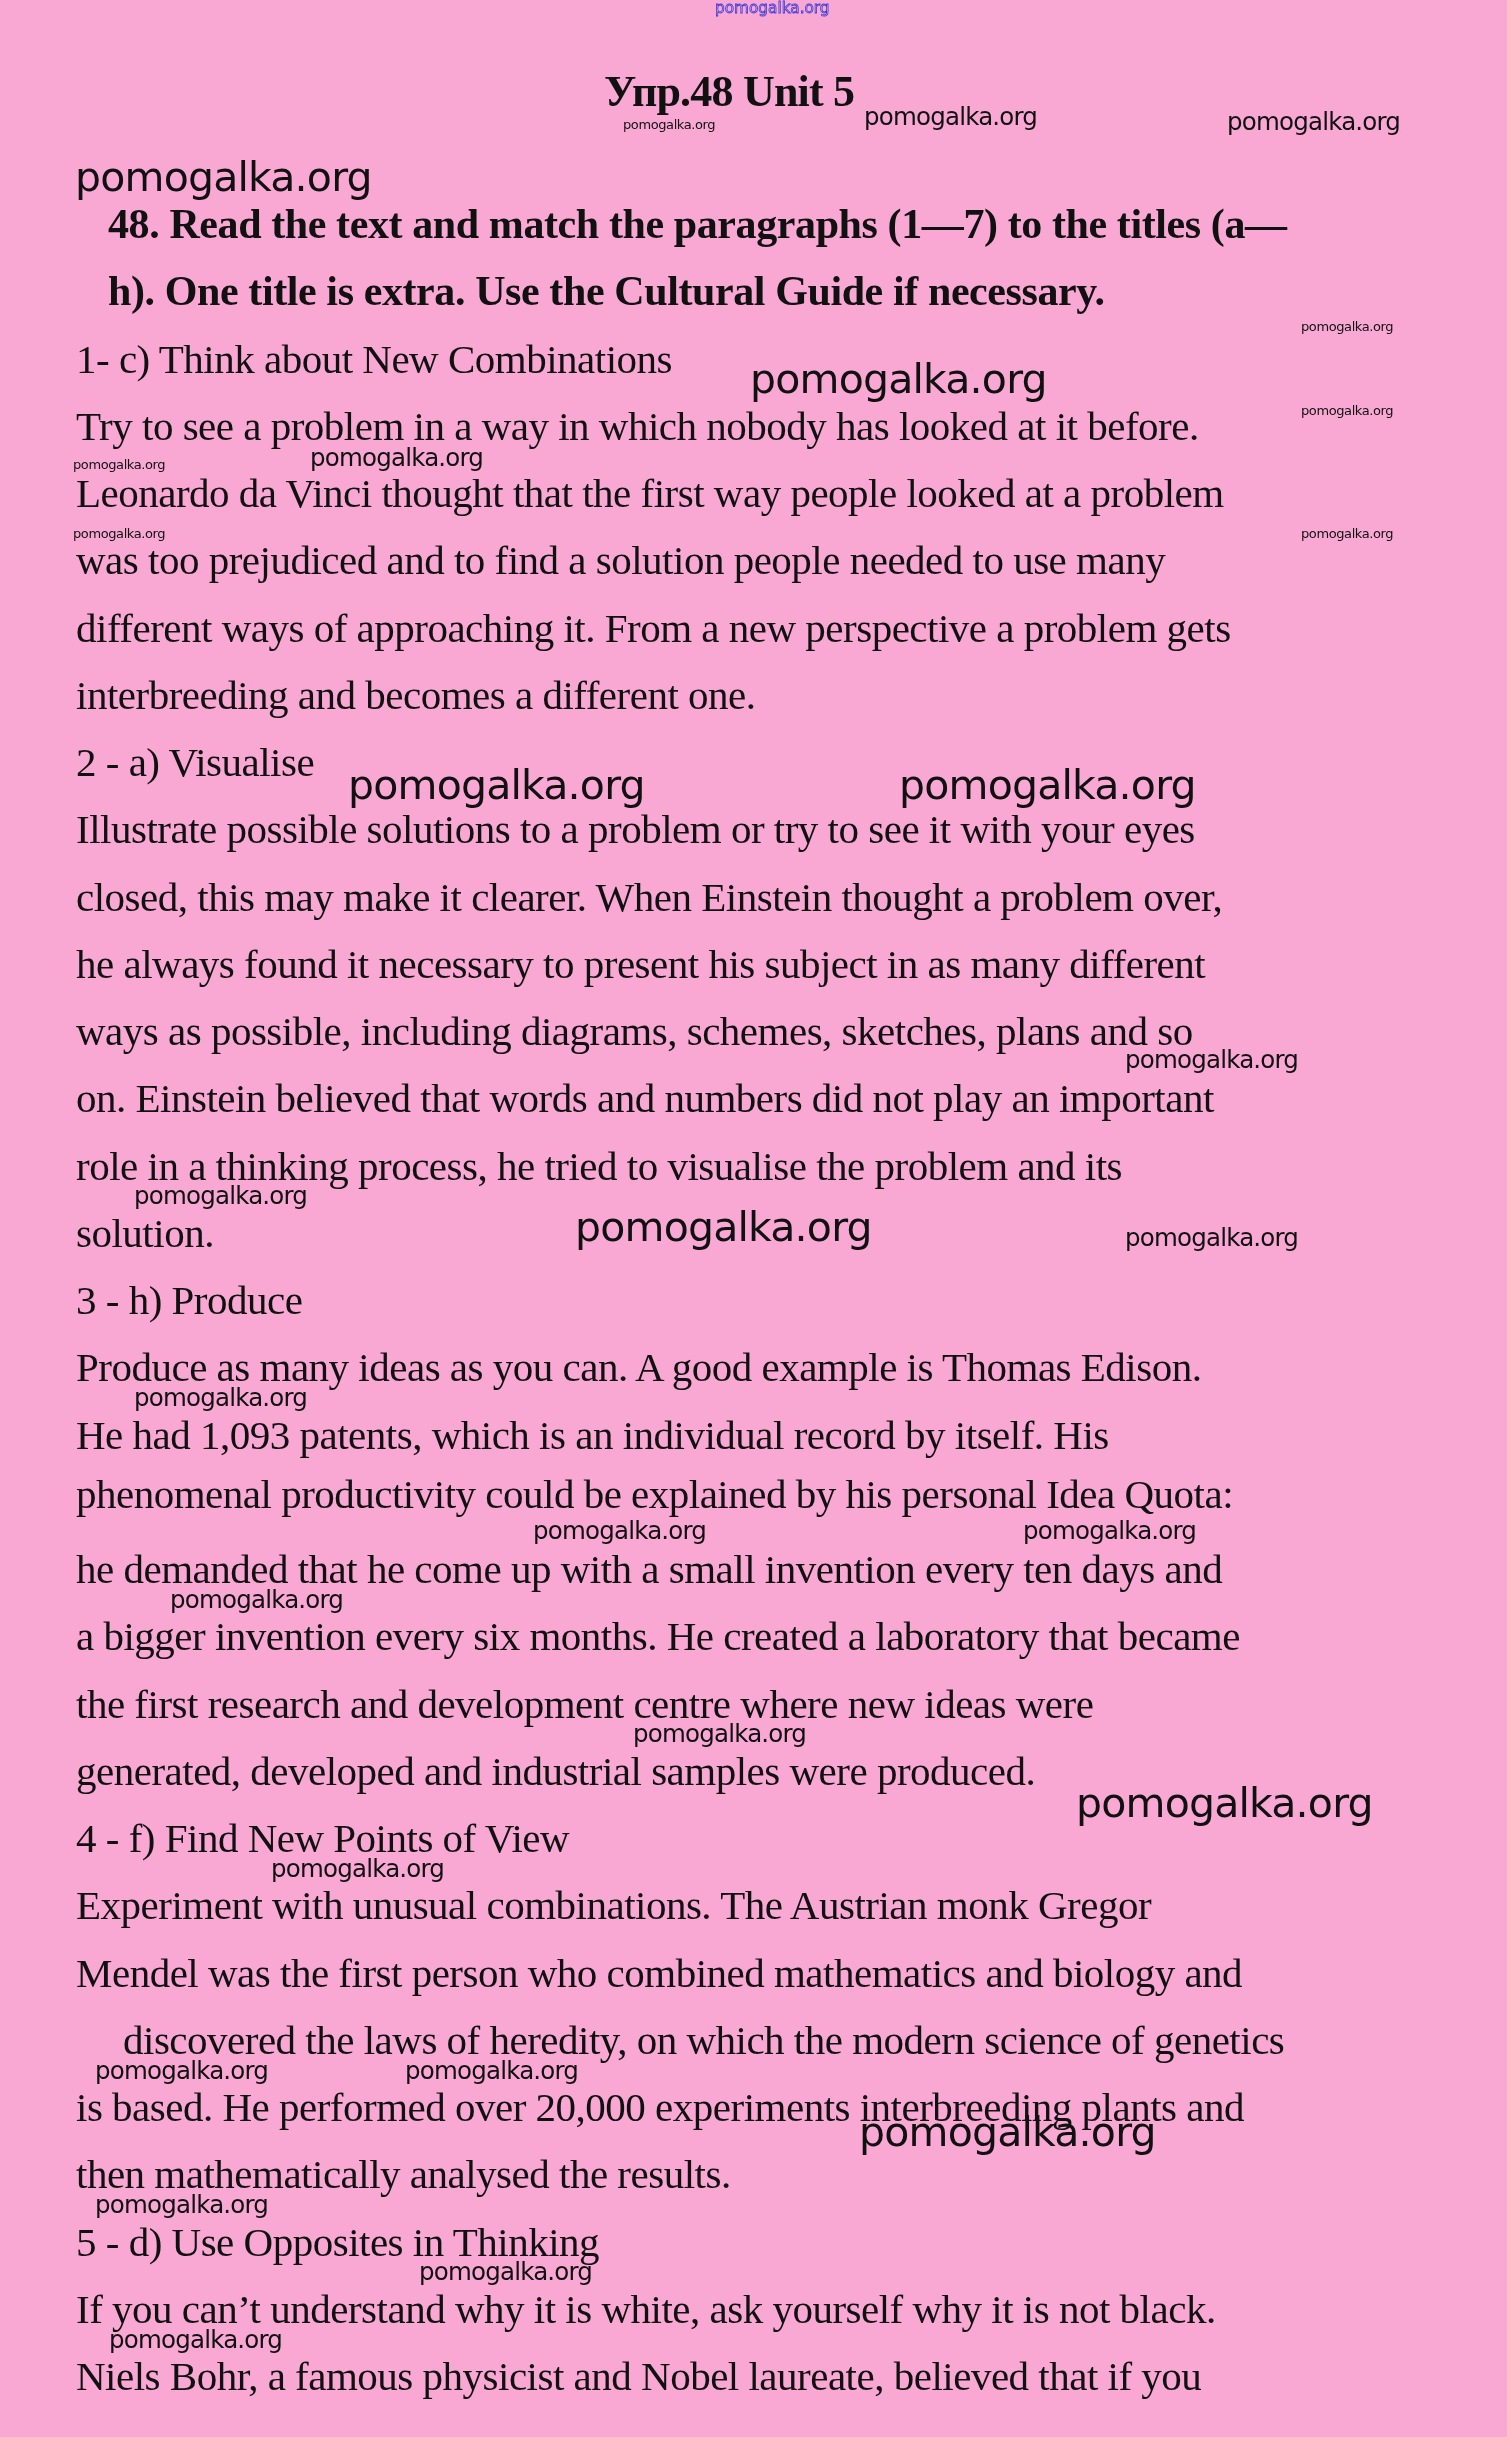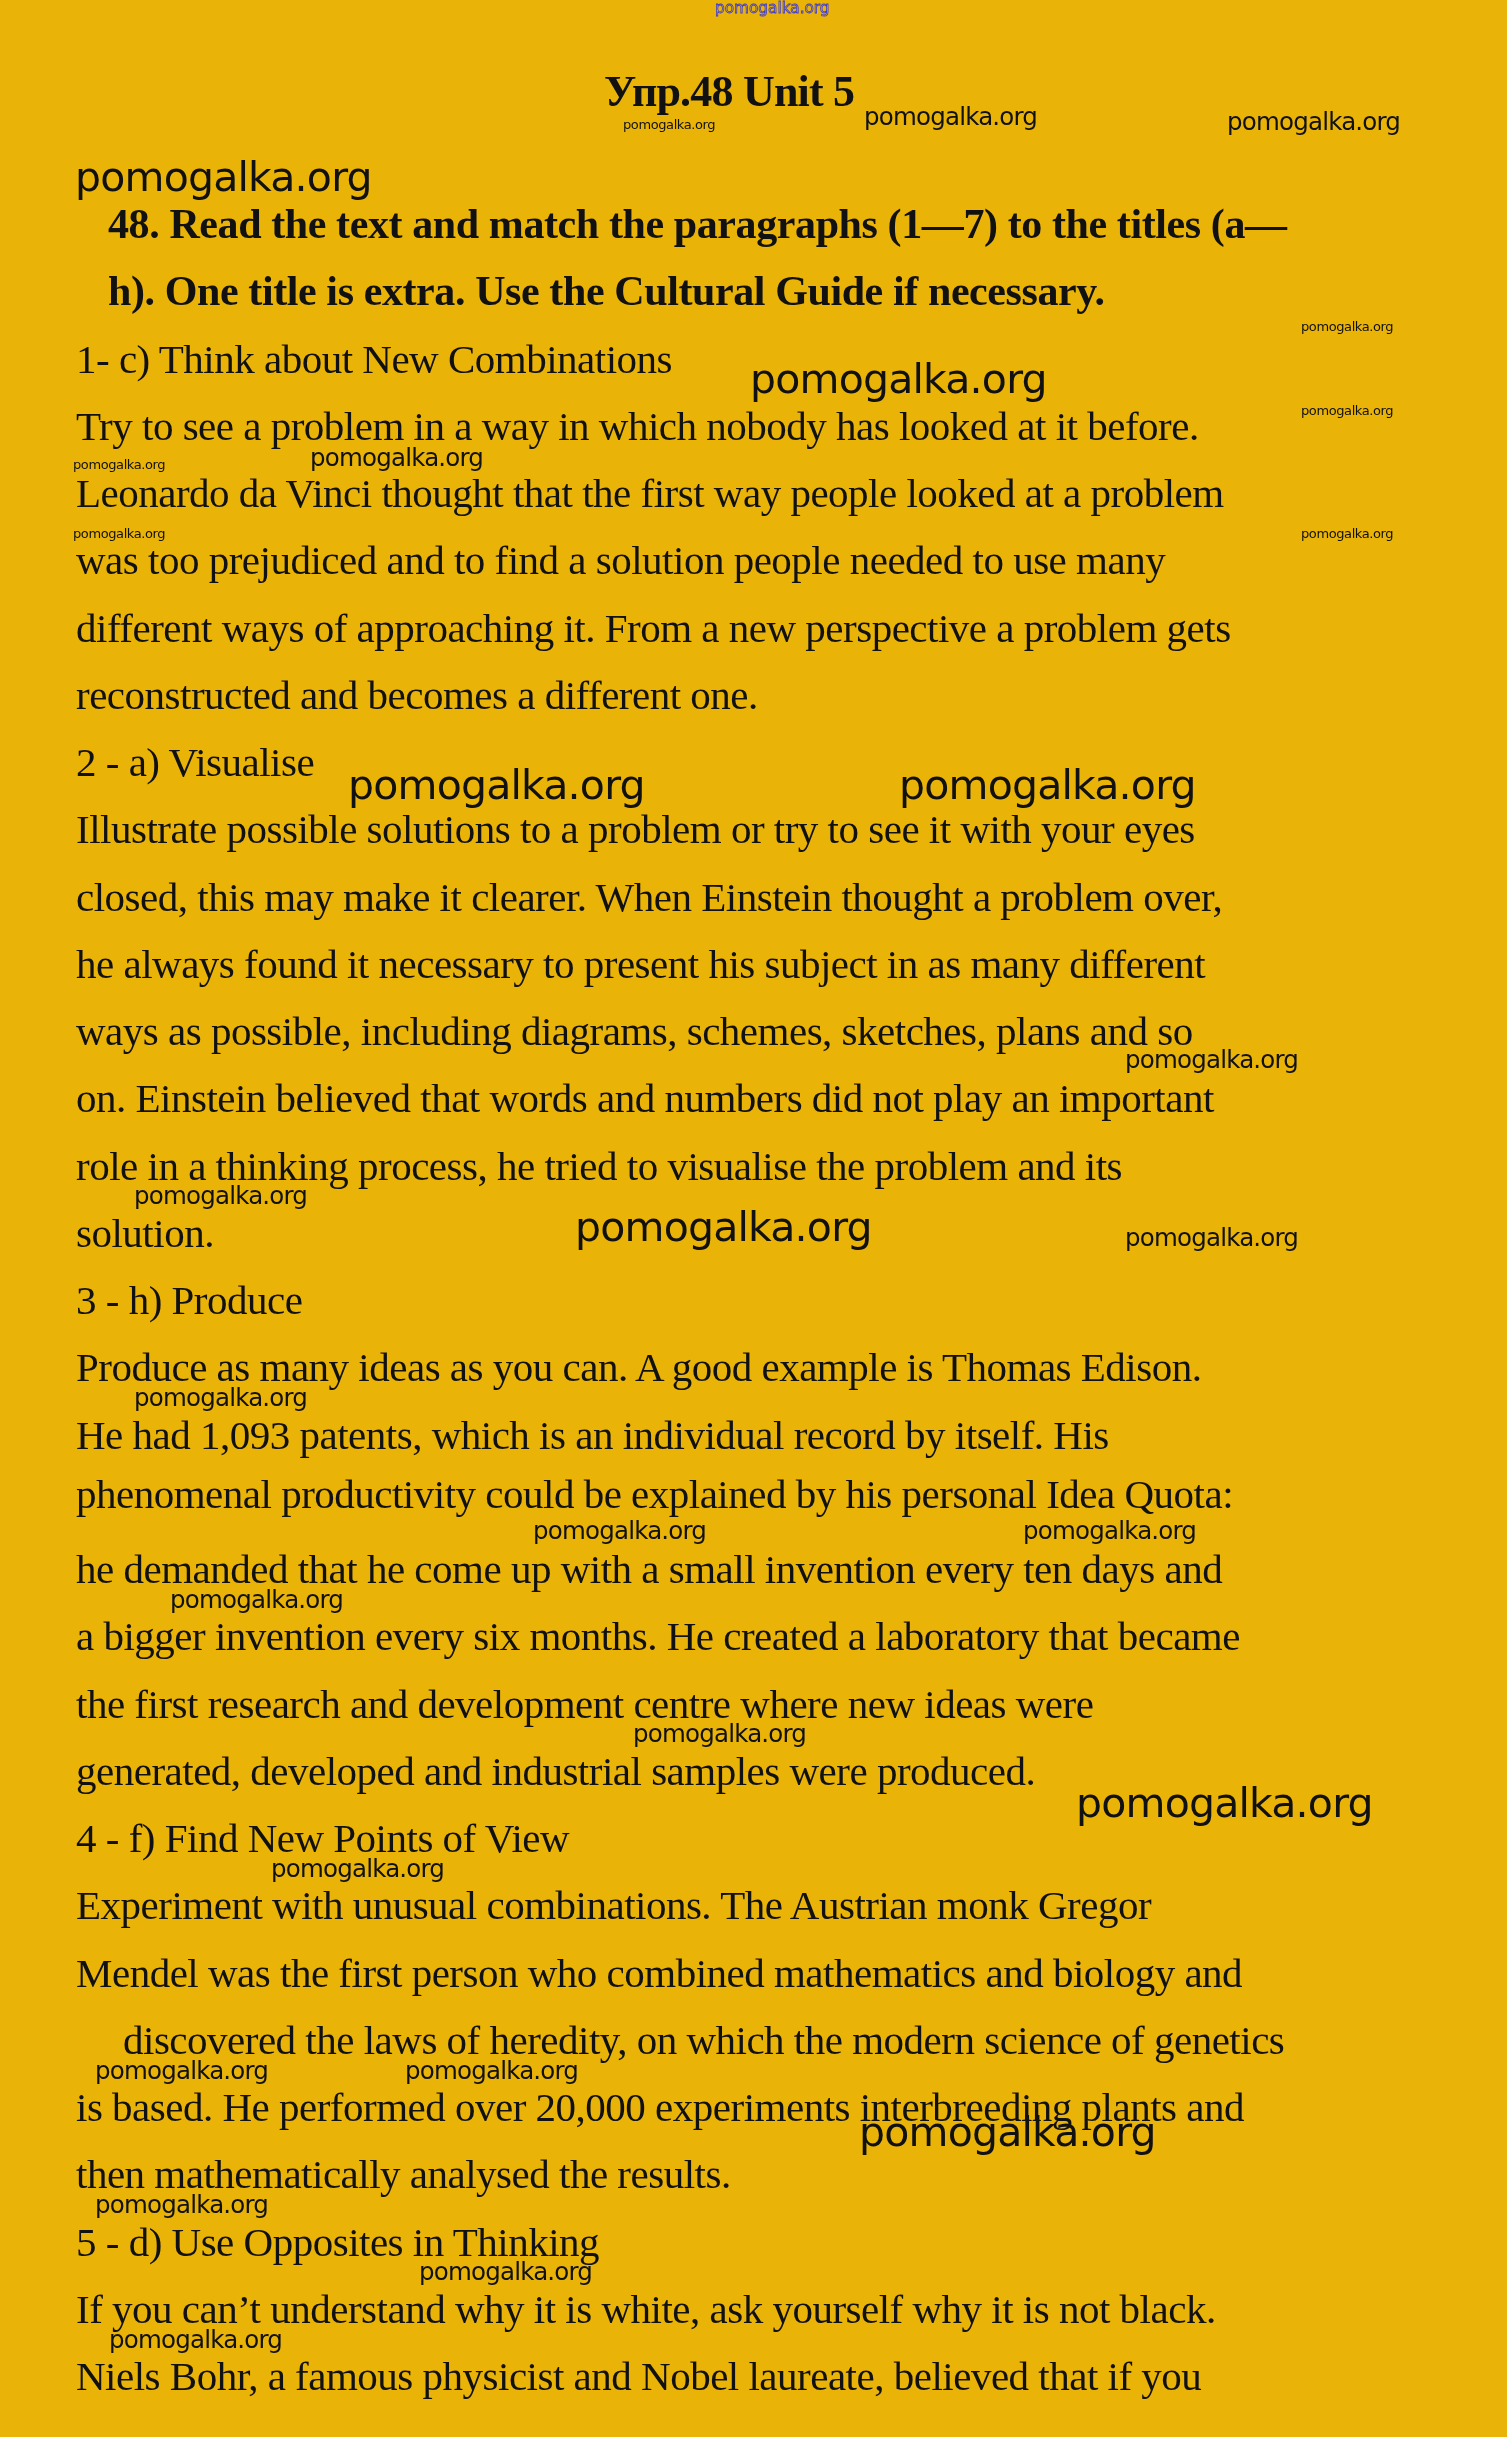--- a/index.html
+++ b/index.html
@@ -1,17 +1,17 @@
 <!DOCTYPE html>
 <html style="font-size:12.2px"><head>
 <meta charset="utf-8">
 <style>
   html, body { margin:0; padding:0; background:#ffffff; }
   body { width:1508px; height:2438px; position:relative; overflow:hidden; }
-  .page { position:absolute; left:0; top:0; width:1508px; height:2438px; background:#eab308; }
+  .page { position:absolute; left:0; top:0; width:1508px; height:2438px; background:#f9a8d4; }
   .serif { font-family: "Liberation Serif", "DejaVu Serif", serif; color:#111; white-space:nowrap; position:absolute; }
   .title { font-weight:bold; font-size:44px; letter-spacing:-0.8px; }
   .task { font-weight:bold; font-size:42px; letter-spacing:-0.4px;margin-left:32px; }
   .line { font-size:41px; letter-spacing:-0.5px; }
   .wm { position:absolute; font-family:"DejaVu Sans", "Liberation Sans", sans-serif; color:#111; white-space:nowrap; letter-spacing:-0.8px; }
   .wm-xs { font-size:13px; letter-spacing:-0.4px; }
   .wm-s { font-size:24.5px; }
   .wm-l { font-size:41px; }
   .wm-top { font-size:15.3px; color:transparent; -webkit-text-stroke:0.8px #3b3bd6; letter-spacing:0; }
 </style>
@@ -37,21 +37,21 @@
     <div class="wm wm-l" style="left:750px; top:355px;">pomogalka.org</div>
     <div class="wm wm-xs" style="left:1301px; top:403px;">pomogalka.org</div>
     <div class="serif line" style="left:76px; top:402px;">Try to see a problem in a way in which nobody has looked at it before.</div>
     <div class="wm wm-xs" style="left:73px; top:457px;">pomogalka.org</div>
     <div class="wm wm-s" style="left:310px; top:443px;">pomogalka.org</div>
     <div class="serif line" style="left:76px; top:469px;">Leonardo da Vinci thought that the first way people looked at a problem</div>
     <div class="wm wm-xs" style="left:73px; top:526px;">pomogalka.org</div>
     <div class="wm wm-xs" style="left:1301px; top:526px;">pomogalka.org</div>
     <div class="serif line" style="left:76px; top:536px;">was too prejudiced and to find a solution people needed to use many</div>
     <div class="serif line" style="left:76px; top:604px;">different ways of approaching it. From a new perspective a problem gets</div>
-    <div class="serif line" style="left:76px; top:671px;">reconstructed and becomes a different one.</div>
+    <div class="serif line" style="left:76px; top:671px;">interbreeding and becomes a different one.</div>
   </div>
 
   <div>
     <div class="serif line" style="left:76px; top:738px;text-align:center;">2 - a) Visualise</div>
     <div class="wm wm-l" style="left:348px; top:761px;">pomogalka.org</div>
     <div class="wm wm-l" style="left:899px; top:761px;">pomogalka.org</div>
     <div class="serif line" style="left:76px; top:805px;">Illustrate possible solutions to a problem or try to see it with your eyes</div>
     <div class="serif line" style="left:76px; top:873px;">closed, this may make it clearer. When Einstein thought a problem over,</div>
     <div class="serif line" style="left:76px; top:940px;">he always found it necessary to present his subject in as many different</div>
     <div class="serif line" style="left:76px; top:1007px;">ways as possible, including diagrams, schemes, sketches, plans and so</div>

